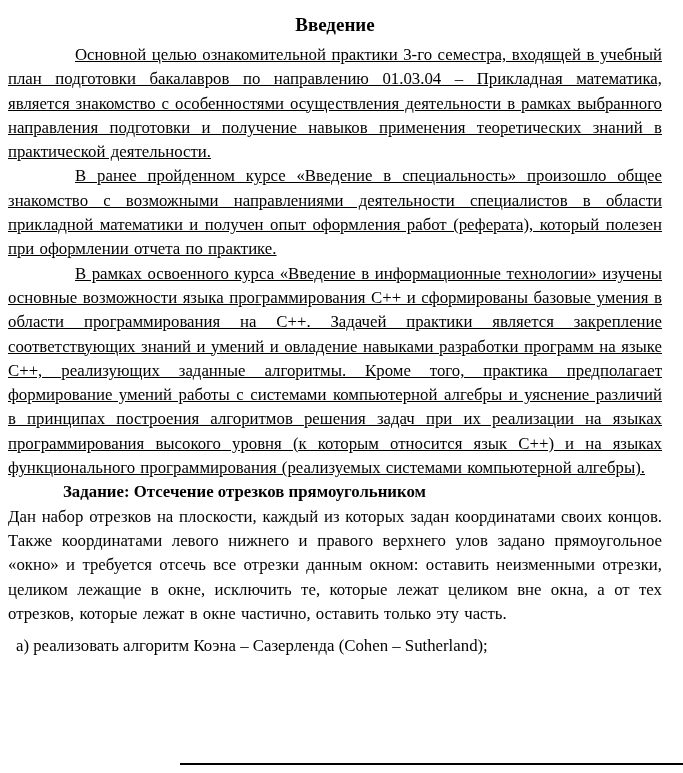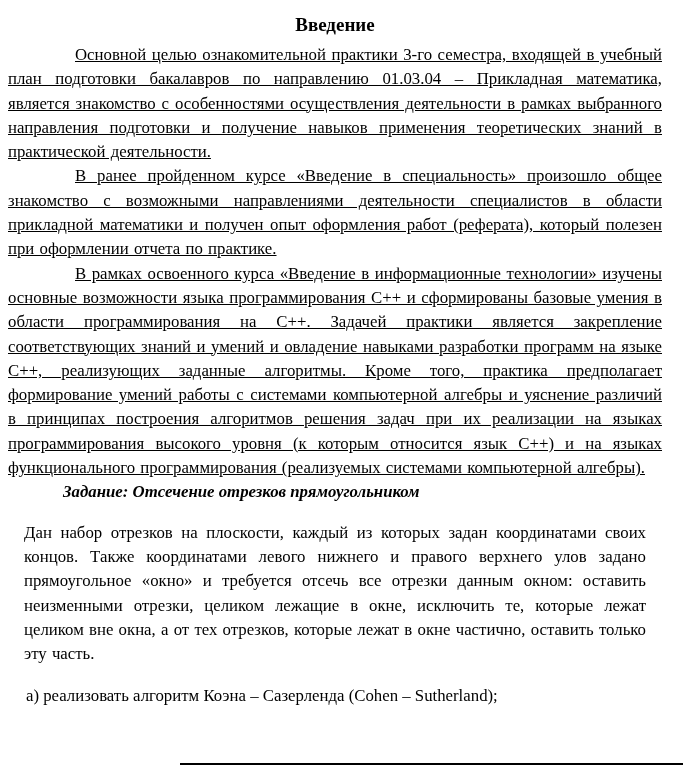--- a/index.html
+++ b/index.html
@@ -32,34 +32,33 @@
     margin: 0;
     word-spacing: 1px;
     text-decoration: underline;
   }
   .task-heading {
     font-size: 16.8px;
     line-height: 24.3px;
     font-weight: bold;
     text-indent: 55px;
     margin: 0;
-    font-style: italic;
   }
   .task-desc {
     font-size: 16.8px;
     line-height: 24.3px;
     text-align: justify;
     text-indent: 0;
-    margin: 16px;
+    margin: 0;
     word-spacing: 1px;
   }
   .task-item {
     font-size: 16.8px;
     line-height: 24.3px;
-    margin: 18px;
+    margin: 8px;
   }
   .bottom-divider {
     position: absolute;
     left: 180px;
     right: 0;
     bottom: 8px;
     border-top: 2px solid #000000;
     height: 0;
   }
 </style>

